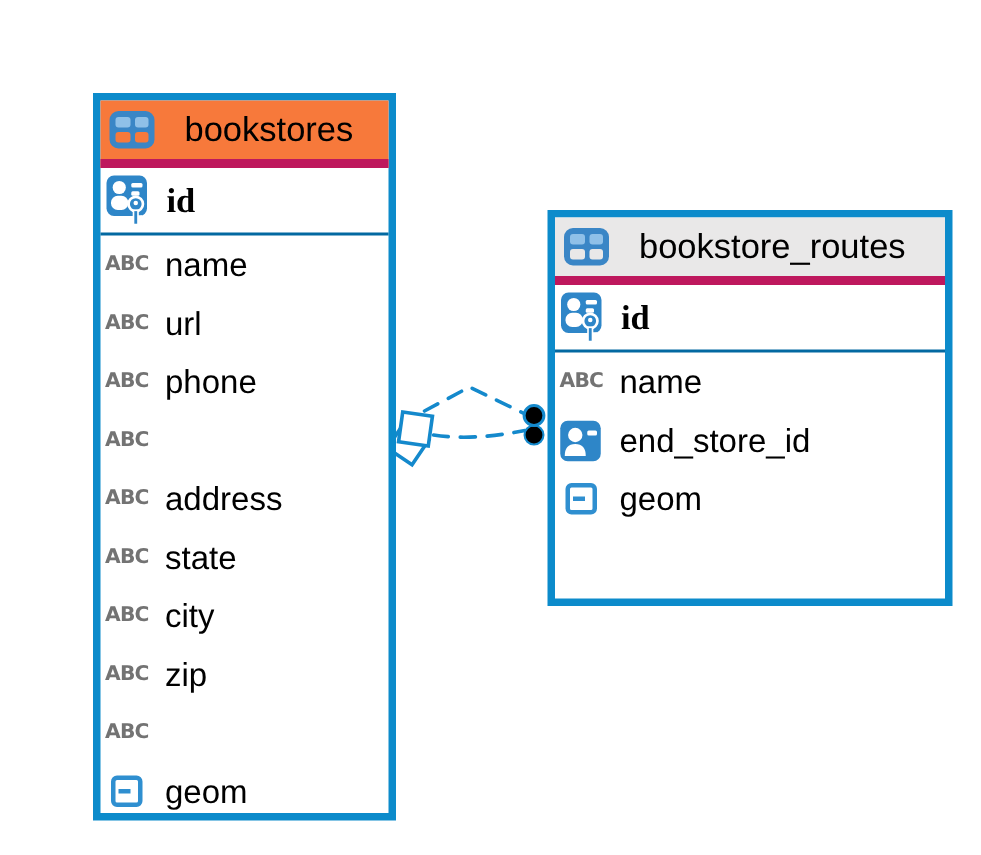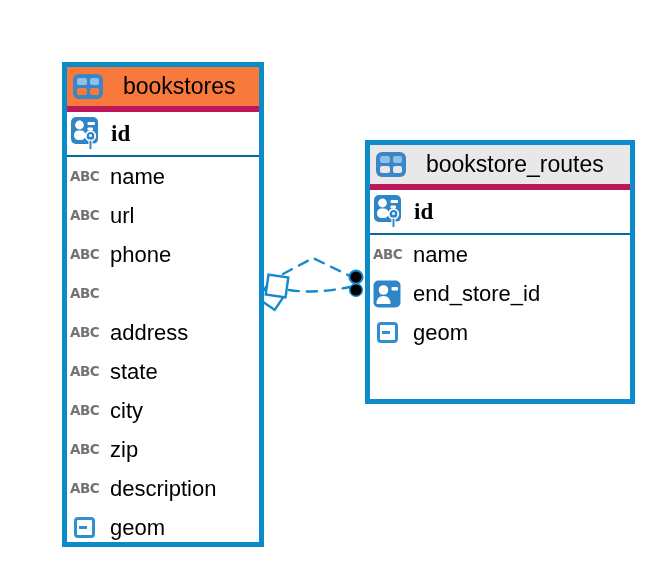--- a/index.html
+++ b/index.html
@@ -148,21 +148,20 @@
     <div class="crow">
       <span class="iconbox">
           <span class="abc-icon">ABC</span>
         </span>
       <span class="lbl">zip</span>
     </div>
     <div class="crow">
       <span class="iconbox">
           <span class="abc-icon">ABC</span>
         </span>
-      <span class="lbl">description</span>
     </div>
     <div class="crow">
       <span class="iconbox">
           <span class="geom-icon"></span>
         </span>
       <span class="lbl">geom</span>
     </div>
   </div>
 
   <div class="etable routes">

